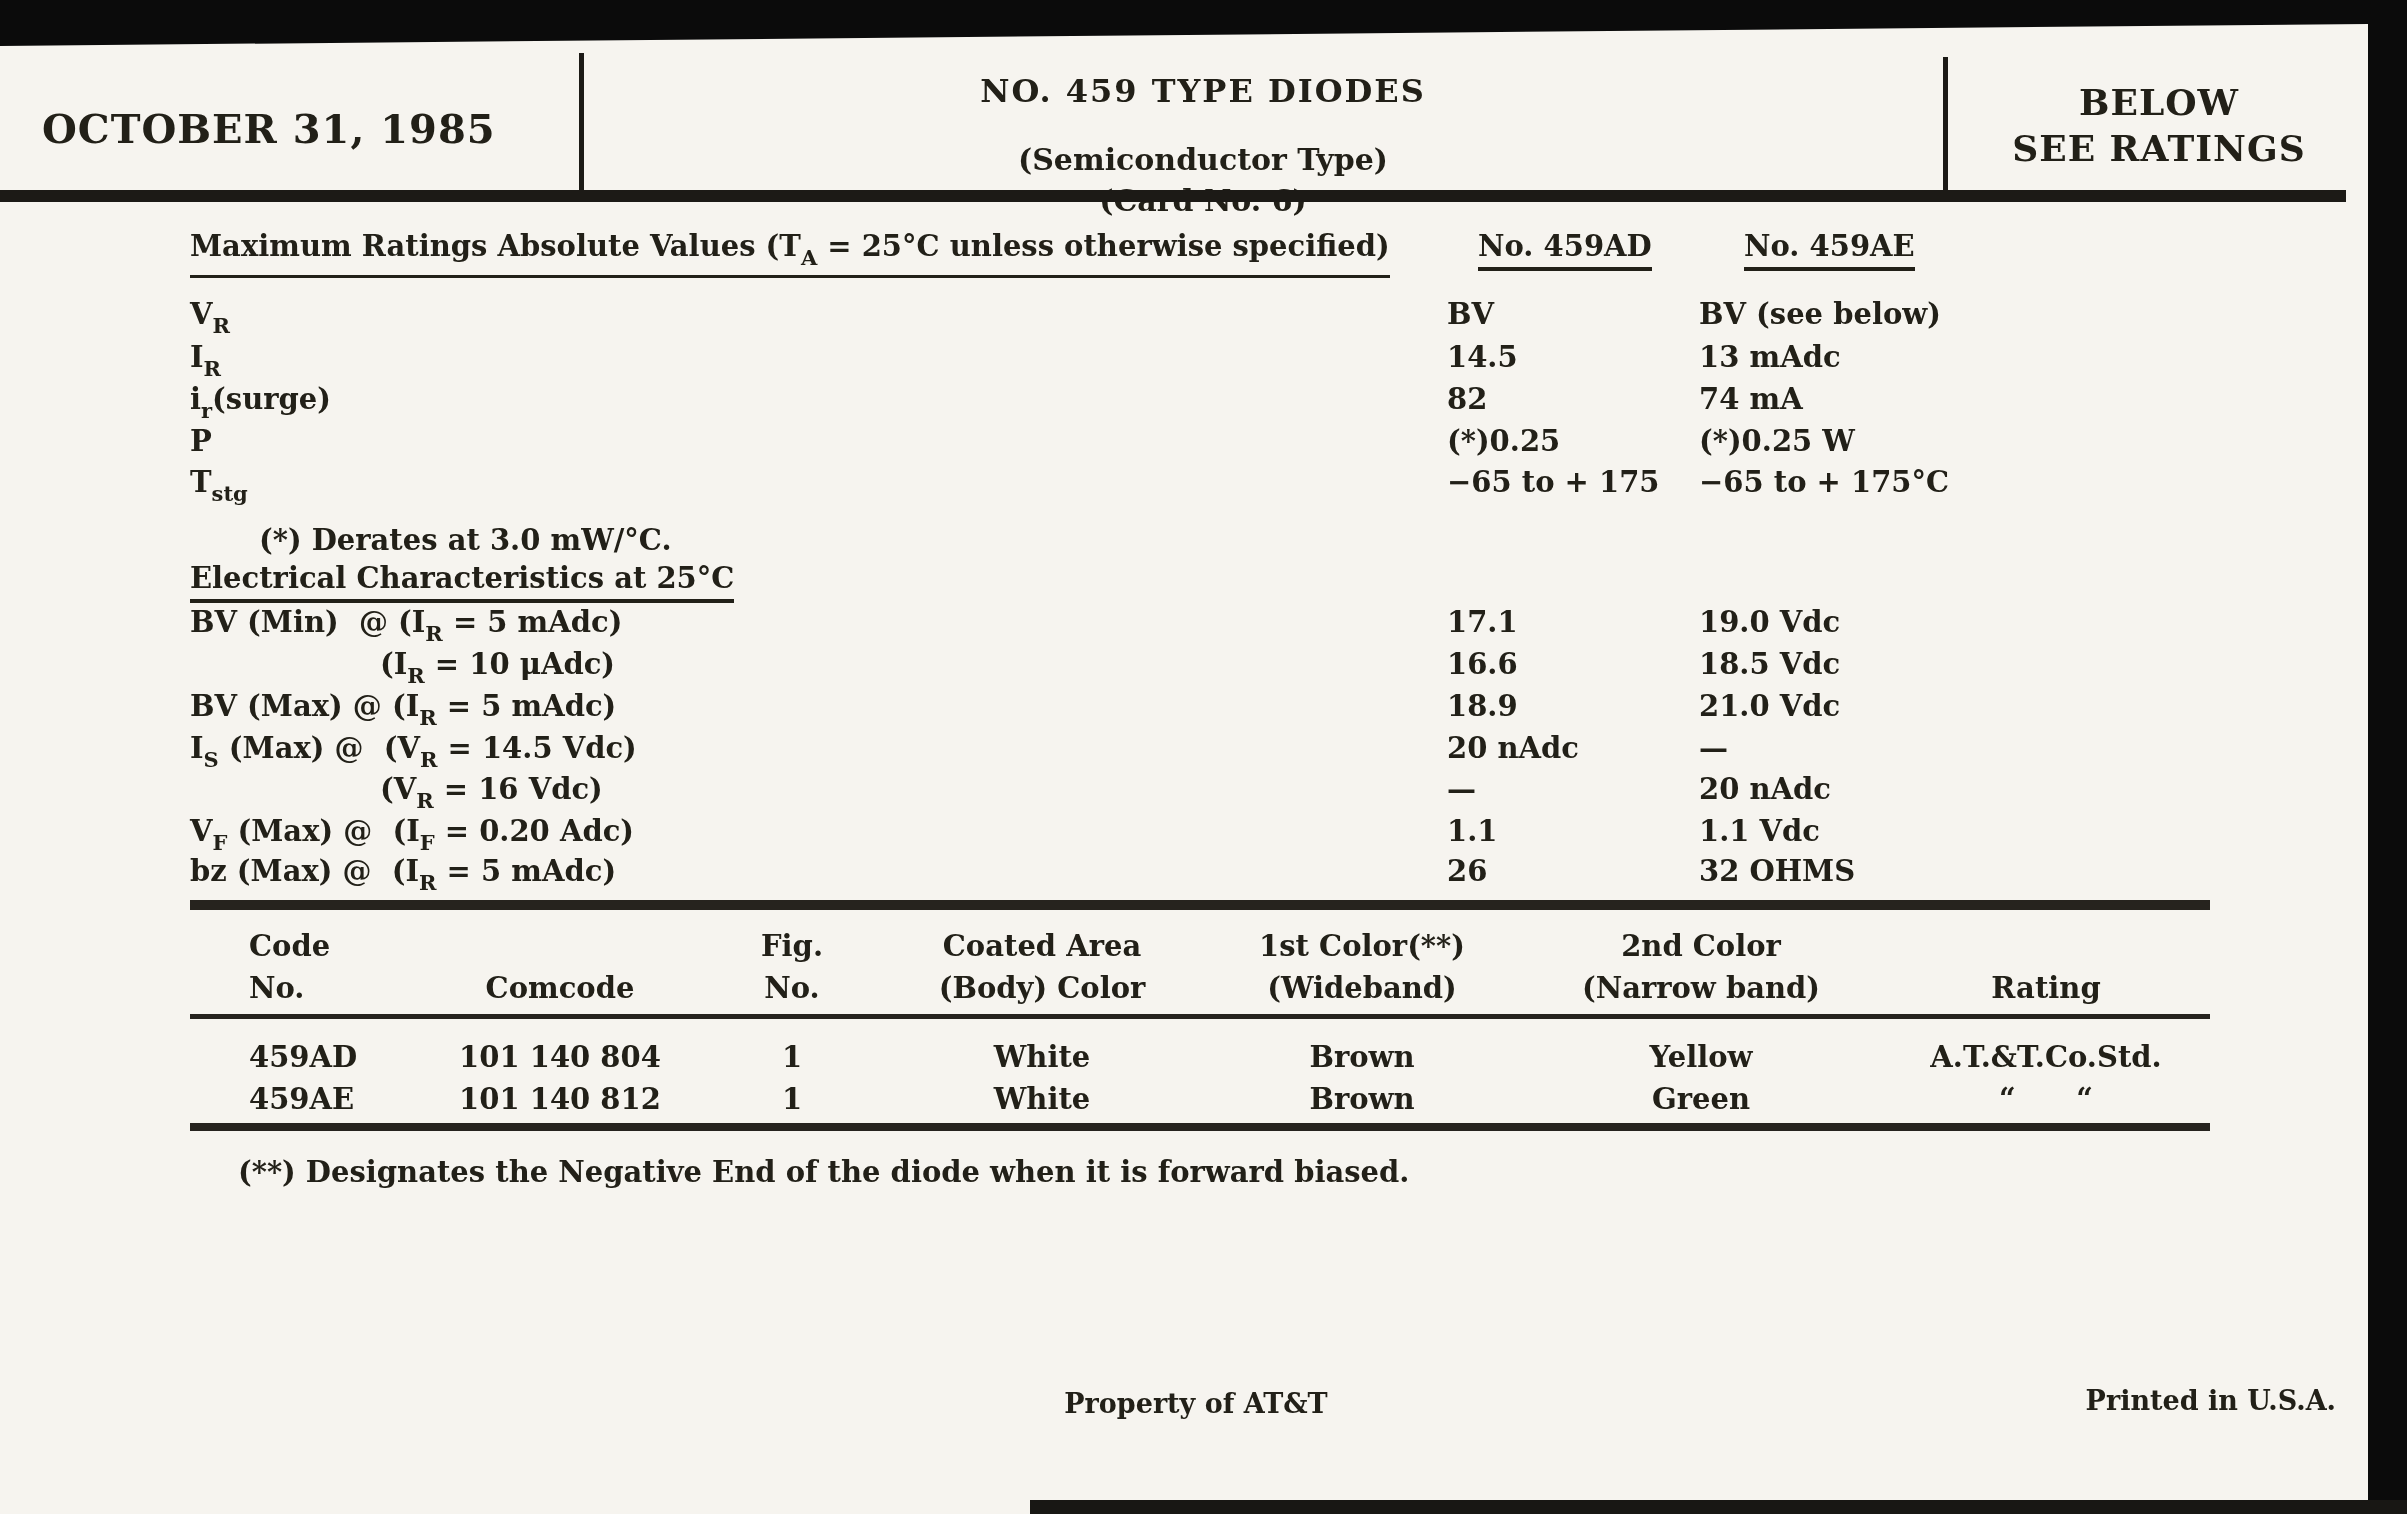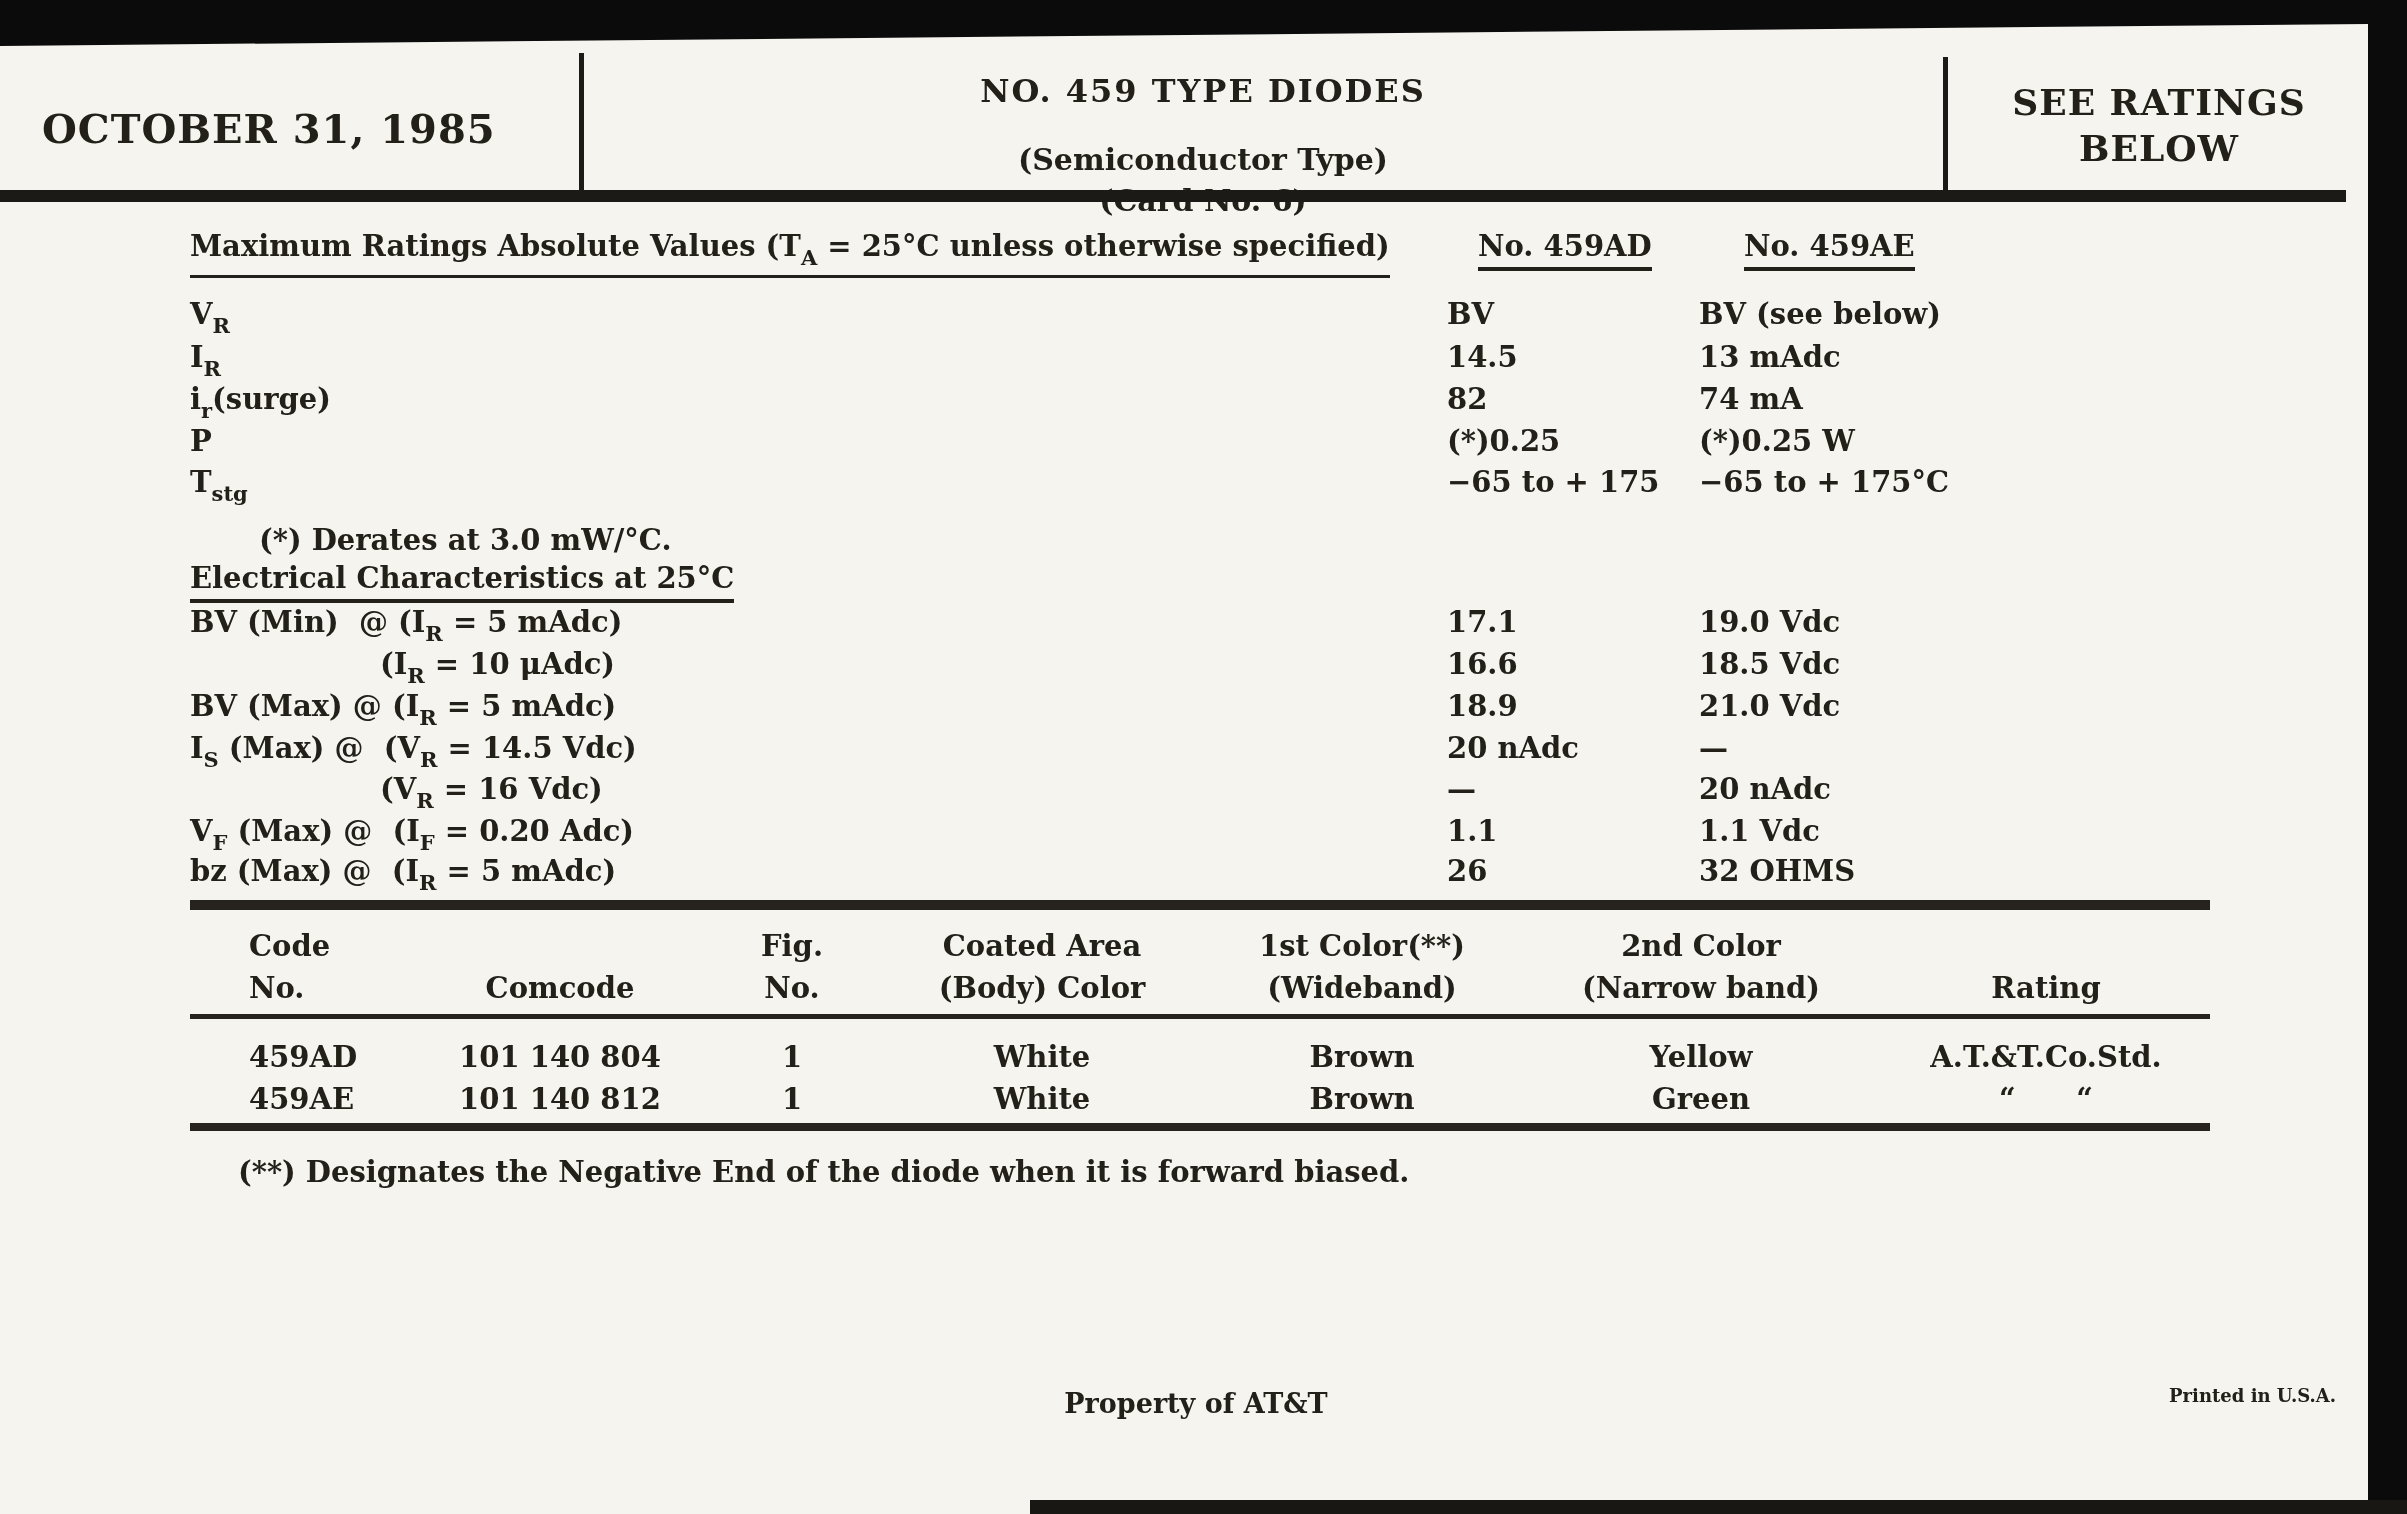--- a/index.html
+++ b/index.html
@@ -53,40 +53,40 @@
   .cell.ctr{transform:translateX(-50%);}
   .col-code{left:249px;}
   .col-comcode{left:560px;text-align:right;}
   .col-fig{left:792px;}
   .col-coated{left:1042px;}
   .col-first{left:1362px;}
   .col-second{left:1701px;}
   .col-rating{left:2046px;}
   .footnote{left:238px;top:1155px;}
   .footer-prop{left:1196px;top:1388px;transform:translateX(-50%);font-size:27px;}
-  .footer-printed{left:2336px;top:1385px;transform:translateX(-100%);font-size:18px;}
+  .footer-printed{left:2336px;top:1385px;transform:translateX(-100%);font-size:27px;}
   .bottom-strip{position:absolute;left:1030px;right:0;bottom:0;height:15px;background:#181714;}
 </style>
 </head>
 <body>
 
 <div class="scan">
   <div class="page">
 
     <div class="abs hdr-date">OCTOBER 31, 1985</div>
     <div class="vline vl-left"></div>
     <div class="abs hdr-center">
       <div class="doc-title">NO. 459 TYPE DIODES</div>
       <div class="doc-sub">(Semiconductor Type)</div>
       <div class="doc-card">(Card No. 6)</div>
     </div>
     <div class="vline vl-right"></div>
     <div class="abs ratings-note">
+      <div>BELOW</div>
       <div>SEE RATINGS</div>
-      <div>BELOW</div>
     </div>
     <div class="hdr-rule"></div>
 
     <div class="abs bodytxt mr-heading"><span>Maximum Ratings Absolute Values (T</span><span class="sub">A</span><span> = 25°C unless otherwise specified)</span></div>
     <div class="abs bodytxt col-hdr c1">No. 459AD</div>
     <div class="abs bodytxt col-hdr c2">No. 459AE</div>
 
     <div class="vrow bodytxt" style="top:297px">
       <span class="lbl"><span>V</span><span class="sub">R</span><span></span></span>
       <span class="v1">BV</span>

